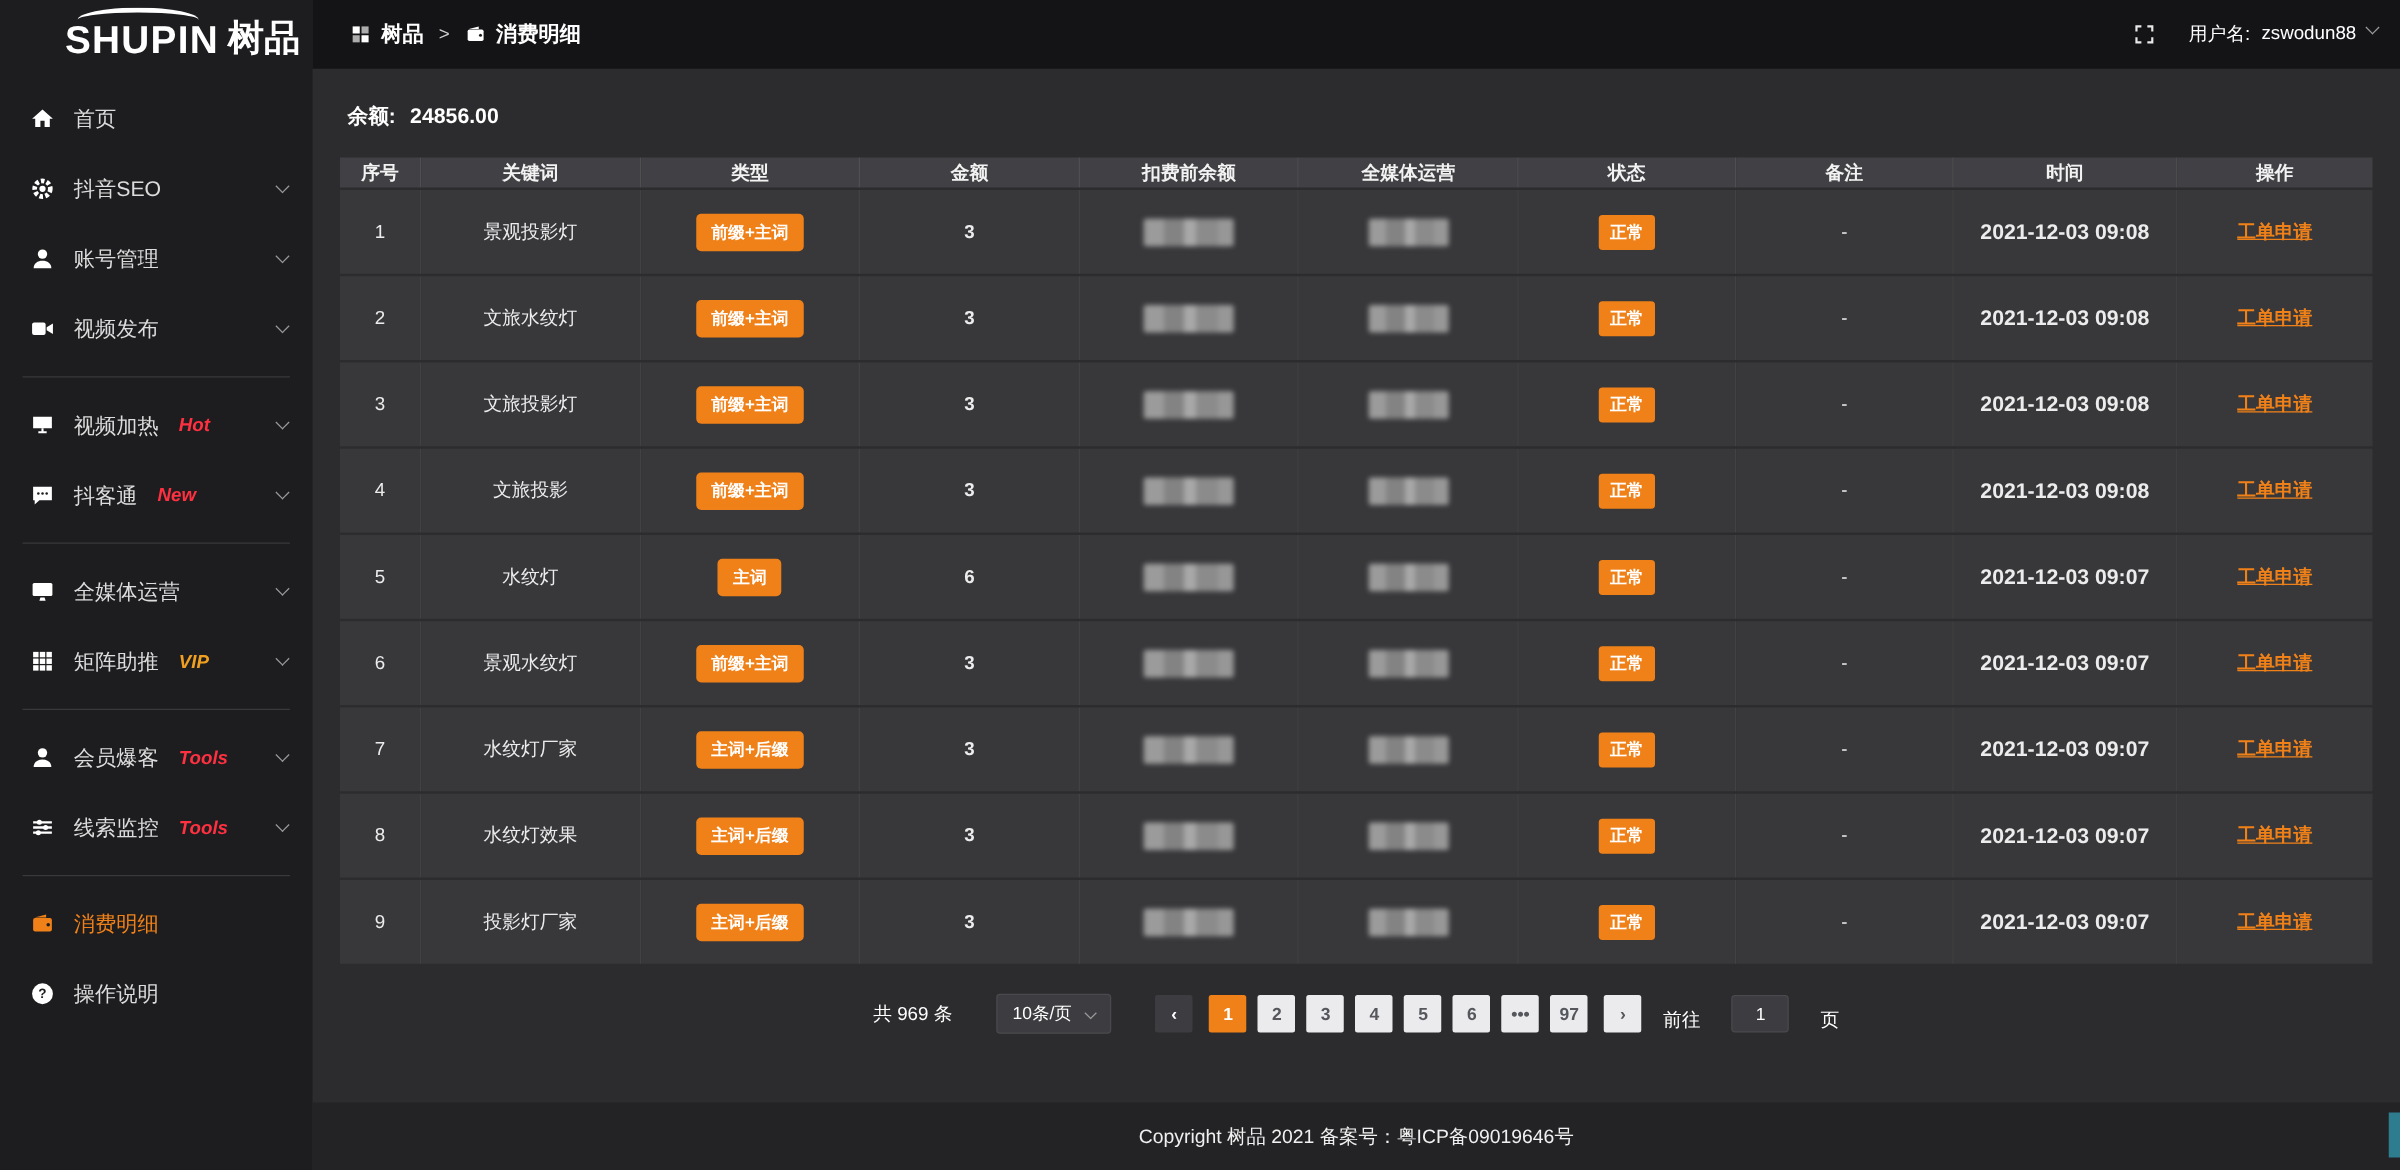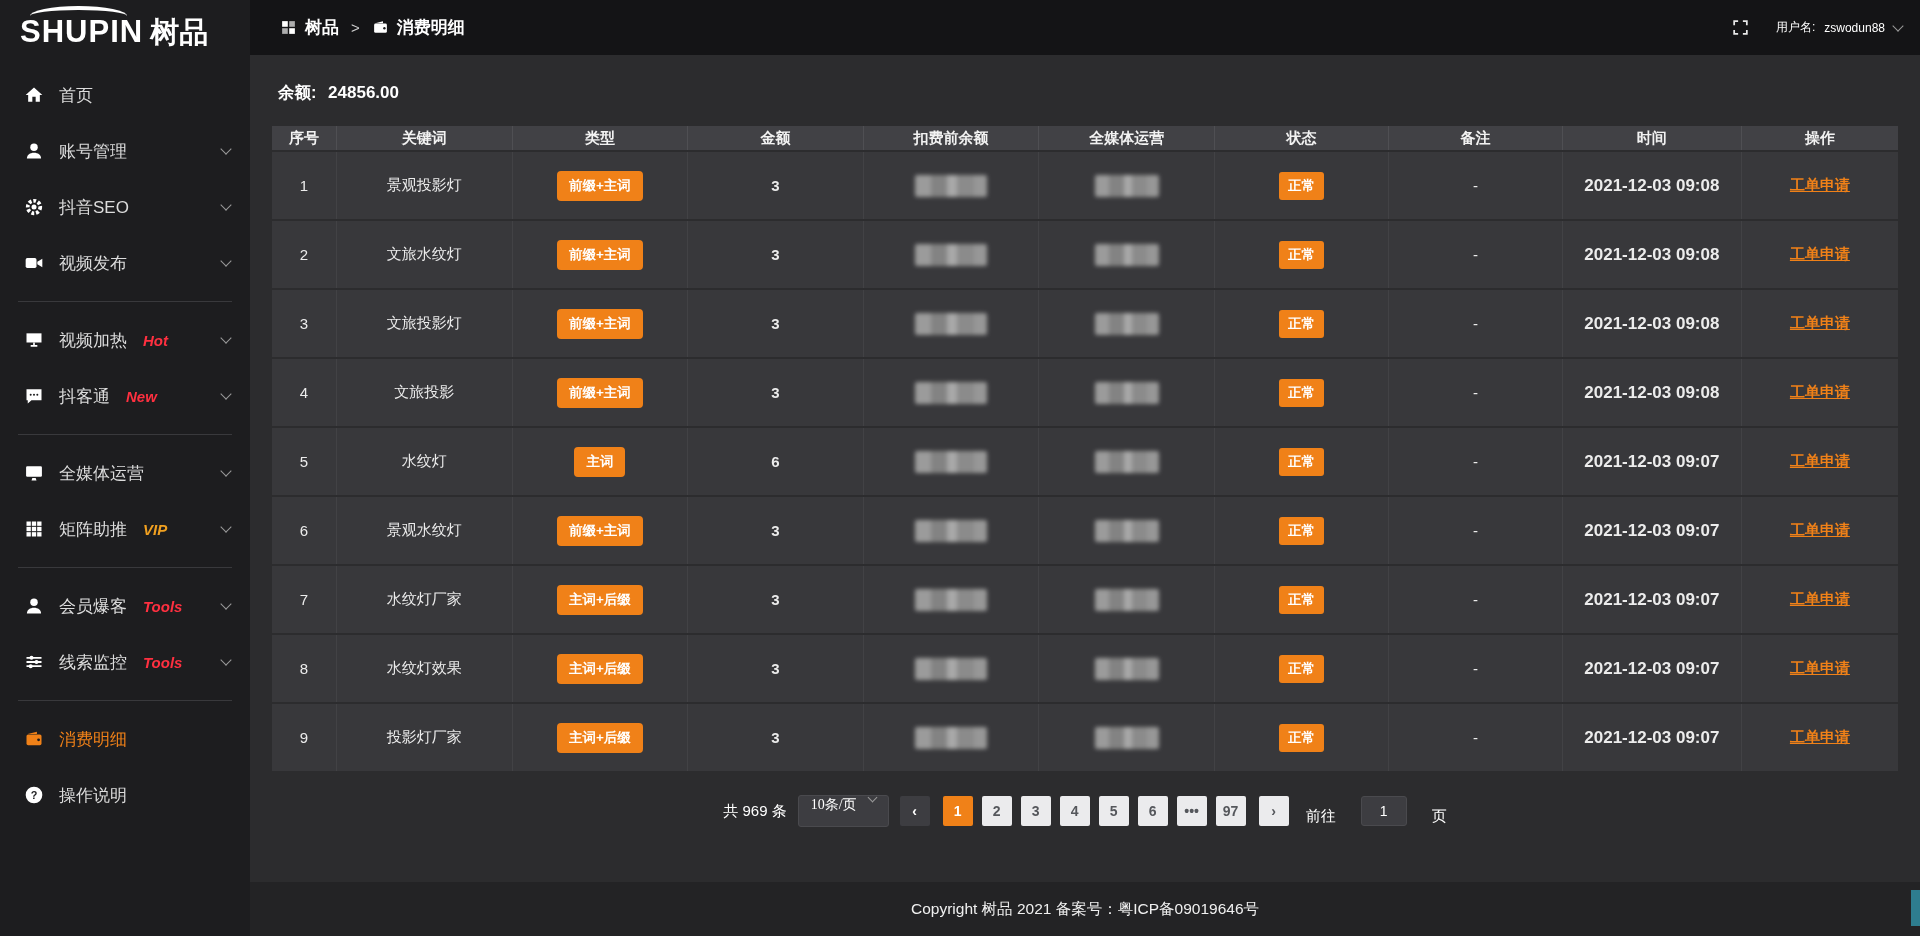--- a/index.html
+++ b/index.html
@@ -4,21 +4,21 @@
 <style>
   :root{ --accent:#f08118; }
   *{ box-sizing:border-box; margin:0; padding:0; }
   html,body{ width:1920px; height:936px; }
   body{ font-family:"Liberation Sans",sans-serif; background:#2c2c2e; overflow:hidden; }
   .app{ display:flex; width:1920px; height:936px; }
 
   
   .sidebar{ width:250px; flex-shrink:0; background:#1d1d1f; display:flex; flex-direction:column; }
   .logo{ padding:16px 0 8px 20px; }
-  .logo-row{ display:flex; align-items:flex-end; gap:7px; }
+  .logo-row{ display:flex; align-items:center; gap:7px;margin-left:32px; }
   .logo-en{ position:relative; font-size:31px; font-weight:800; color:#fff; letter-spacing:1px; line-height:1; }
   .logo-en::before{ content:""; position:absolute; left:10px; right:16px; top:-10px; height:16px;
                     border-top:4px solid #fff; border-radius:50%; }
   .logo-cn{ font-size:29px; font-weight:700; color:#fff; line-height:1.05; }
   .side-nav{ flex:1; padding-top:12px; }
   .side-item{ height:56px; display:flex; align-items:center; padding:0 20px 0 24px;
               color:#dcdcdc; font-size:17px; cursor:pointer; }
   .side-item .icon{ width:20px; height:20px; margin-right:15px; color:#fff; flex-shrink:0; }
   .side-item .icon svg{ width:100%; height:100%; fill:currentColor; }
   .side-item.active, .side-item.active .icon{ color:var(--accent); }
@@ -31,21 +31,21 @@
   .right{ flex:1; display:flex; flex-direction:column; min-width:0; }
   .topbar{ height:55px; background:#141416; display:flex; align-items:center; padding:0 18px 0 30px; flex-shrink:0; }
   .crumbs{ display:flex; align-items:center; gap:12px; }
   .crumb{ display:flex; align-items:center; gap:8px; color:#fff; font-size:17px; font-weight:600; cursor:pointer; }
   .crumb .icon{ width:17px; height:17px; color:#fff; }
   .crumb .icon svg{ width:100%; height:100%; fill:currentColor; }
   .crumb-sep{ color:#cfcfcf; font-size:15px; }
   .top-right{ margin-left:auto; display:flex; align-items:center; gap:26px; color:#fff; }
   .fs-icon{ width:19px; height:19px; color:#e8e8e8; cursor:pointer; }
   .fs-icon svg{ width:100%; height:100%; }
-  .user{ font-size:12px; display:flex; align-items:center; gap:9px; cursor:pointer; }
+  .user{ font-size:15px; display:flex; gap:9px; cursor:pointer; }
   .user .chev{ margin:0 0 4px 0; }
 
   .content{ flex:1; padding:0 22px; }
   .balance{ padding:27px 6px 20px; color:#fff; font-size:16.5px; font-weight:600; }
   .balance b{ margin-left:7px; font-size:17px; font-weight:700; }
 
   
   table{ width:100%; border-collapse:separate; border-spacing:0 2px; table-layout:fixed; }
   thead th{ background:#414145; height:24px; font-size:15px; font-weight:600; color:#f2f2f2;
             border-right:1px solid rgba(255,255,255,.08); }
@@ -60,22 +60,22 @@
   .blur{ display:inline-block; height:22px; border-radius:2px; filter:blur(2.2px); vertical-align:middle;
          background:linear-gradient(90deg,#9b9b9b 0 22%,#838383 22% 45%,#a8a8a8 45% 58%,#8b8b8b 58% 82%,#979797 82%); }
   .blur.pre{ width:72px; } .blur.post{ width:64px; }
   .amount{ font-weight:700; }
   .time-cell{ font-weight:600; font-size:17px; }
   .action-link{ color:var(--accent); font-size:15px; font-weight:600; cursor:pointer;text-decoration:underline; }
 
   
   .pagination{ display:flex; align-items:center; justify-content:center; gap:9px;
                margin-top:22px; color:#fff; font-size:15px; }
-  .psize{ display:flex; align-items:flex-start; gap:12px; background:#3d3d41; border:1px solid #4a4a4e;
-          border-radius:3px; height:32px; padding:0 12px; margin:0 2px; cursor:pointer; font-size:14px;font-family:Liberation Serif, serif; }
+  .psize{ display:flex; align-items:center; gap:12px; background:#3d3d41; border:1px solid #4a4a4e;
+          border-radius:3px; height:32px; padding:0 12px; margin:0 26px; cursor:pointer; font-size:14px; }
   .psize .chev{ width:7px; height:7px; margin:-2px 0 0 0; }
   .pbtn{ min-width:30px; height:30px; display:flex; align-items:center; justify-content:center;
          background:#ebebed; color:#55575c; font-size:14px; font-weight:600; border-radius:2px;
          cursor:pointer; padding:0 5px; }
   .pbtn.prev{ background:#3d3d41; color:#fff; margin-right:4px; }
   .pbtn.next{ margin-left:4px; }
   .pbtn.active{ background:var(--accent); color:#fff; }
   .goto{ display:flex; align-items:flex-end; gap:25px; margin-left:8px; }
   .goto input{ width:46px; height:30px; background:#3d3d41; border:1px solid #4a4a4e; border-radius:3px;
                color:#fff; text-align:center; font-size:14px; font-family:inherit; }
@@ -98,32 +98,32 @@
     </div>
     <nav class="side-nav" id="side-nav">
         <div class="side-item">
           <span class="icon"><svg viewBox="0 0 24 24">
               <path d="M12 3L2 12h3v8h5v-6h4v6h5v-8h3z"></path>
             </svg></span>
           <span>首页</span>
         </div>
         <div class="side-item">
           <span class="icon"><svg viewBox="0 0 24 24">
+              <circle cx="12" cy="12" r="7.5" fill="none" stroke="currentColor" stroke-width="4.5" stroke-dasharray="3.4 2.2"></circle>
+              <circle cx="12" cy="12" r="3"></circle>
+            </svg></span>
+          <span>抖音SEO</span>
+          <span class="chev"></span>
+        </div>
+        <div class="side-item">
+          <span class="icon"><svg viewBox="0 0 24 24">
               <circle cx="12" cy="7.5" r="4.5"></circle>
               <path d="M3.5 21c0-4.5 3.8-7 8.5-7s8.5 2.5 8.5 7z"></path>
             </svg></span>
           <span>账号管理</span>
-          <span class="chev"></span>
-        </div>
-        <div class="side-item">
-          <span class="icon"><svg viewBox="0 0 24 24">
-              <circle cx="12" cy="12" r="7.5" fill="none" stroke="currentColor" stroke-width="4.5" stroke-dasharray="3.4 2.2"></circle>
-              <circle cx="12" cy="12" r="3"></circle>
-            </svg></span>
-          <span>抖音SEO</span>
           <span class="chev"></span>
         </div>
         <div class="side-item">
           <span class="icon"><svg viewBox="0 0 24 24">
               <rect x="2" y="6" width="13" height="12" rx="2"></rect>
               <path d="M16 10.5L22 7v10l-6-3.5z"></path>
             </svg></span>
           <span>视频发布</span>
           <span class="chev"></span>
         </div>

